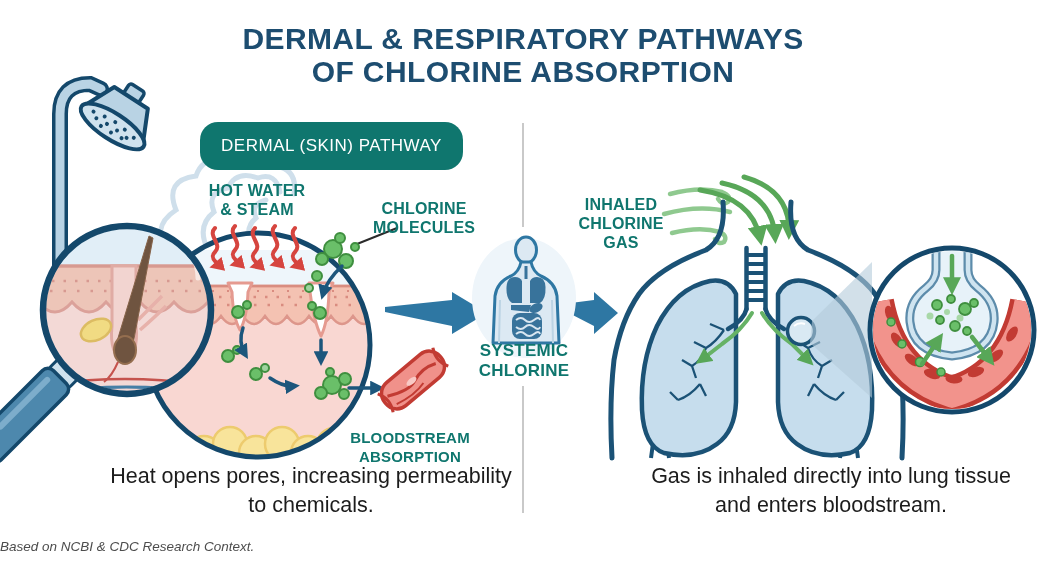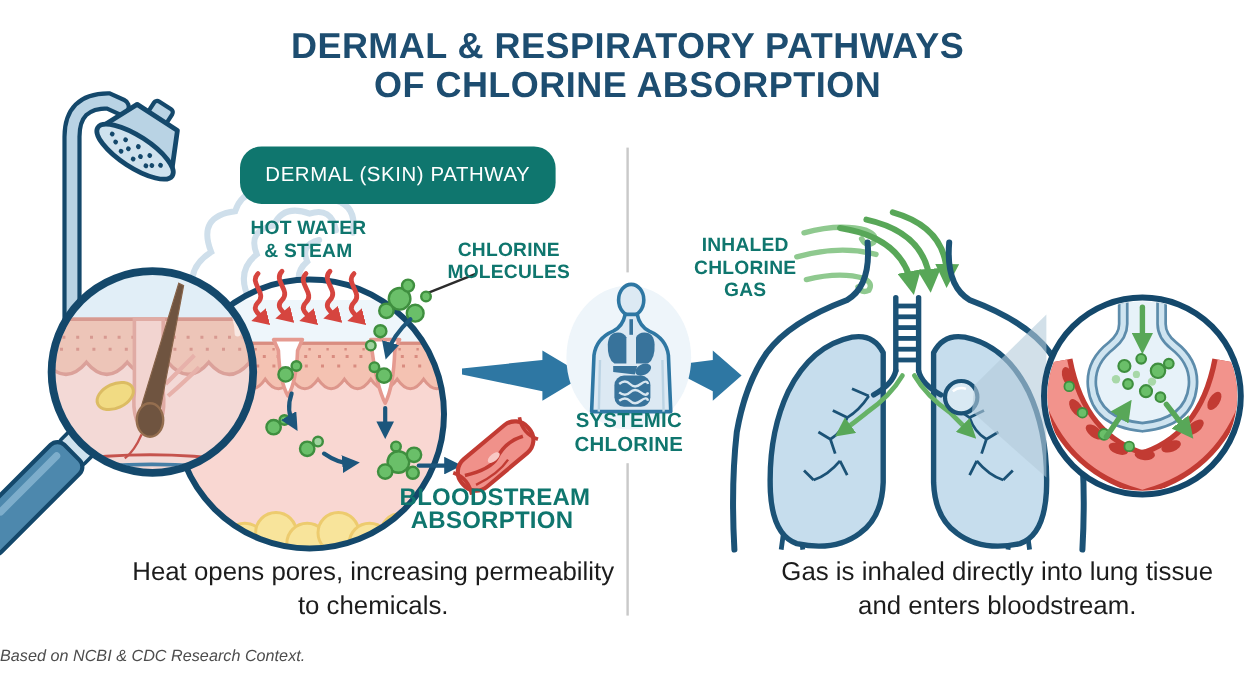--- a/index.html
+++ b/index.html
@@ -10,21 +10,21 @@
          font-weight:700;font-size:30px;line-height:33px;letter-spacing:.4px;}
   .pill{position:absolute;top:122px;height:48px;background:#0f766e;border-radius:18px;
         color:#ffffff;font-weight:400;font-size:17px;letter-spacing:.5px;
         display:flex;align-items:center;justify-content:center;}
   .pill-left{left:200px;width:263px;}
   .pill-right{left:578px;width:312px;}
   .lbl{position:absolute;color:#0f766e;font-weight:700;font-size:16px;line-height:19px;
        text-align:center;letter-spacing:.2px;}
   .lbl-hotwater{left:196px;top:181px;width:122px;}
   .lbl-chlorine{left:364px;top:199px;width:120px;}
-  .lbl-blood{left:333px;top:406px;width:154px;font-size:20px;}
+  .lbl-blood{left:333px;top:428px;width:154px;font-size:15px;}
   .lbl-systemic{left:454px;top:341px;width:140px;font-size:17px;line-height:20px;}
   .lbl-inhaled{left:571px;top:195px;width:100px;}
   .caption{position:absolute;top:462px;font-size:21.5px;line-height:29px;color:#1c1c1c;
            text-align:center;font-weight:400;margin-left:16px;}
   .caption-left{left:90px;width:410px;}
   .caption-right{left:615px;width:400px;}
   .divider{position:absolute;left:522px;width:2px;background:#c9c9c9;}
   .divider-top{top:123px;height:104px;}
   .divider-bottom{top:386px;height:127px;}
   .footer{position:absolute;top:539px;left:0;width:100%;text-align:left;font-size:13.5px;

